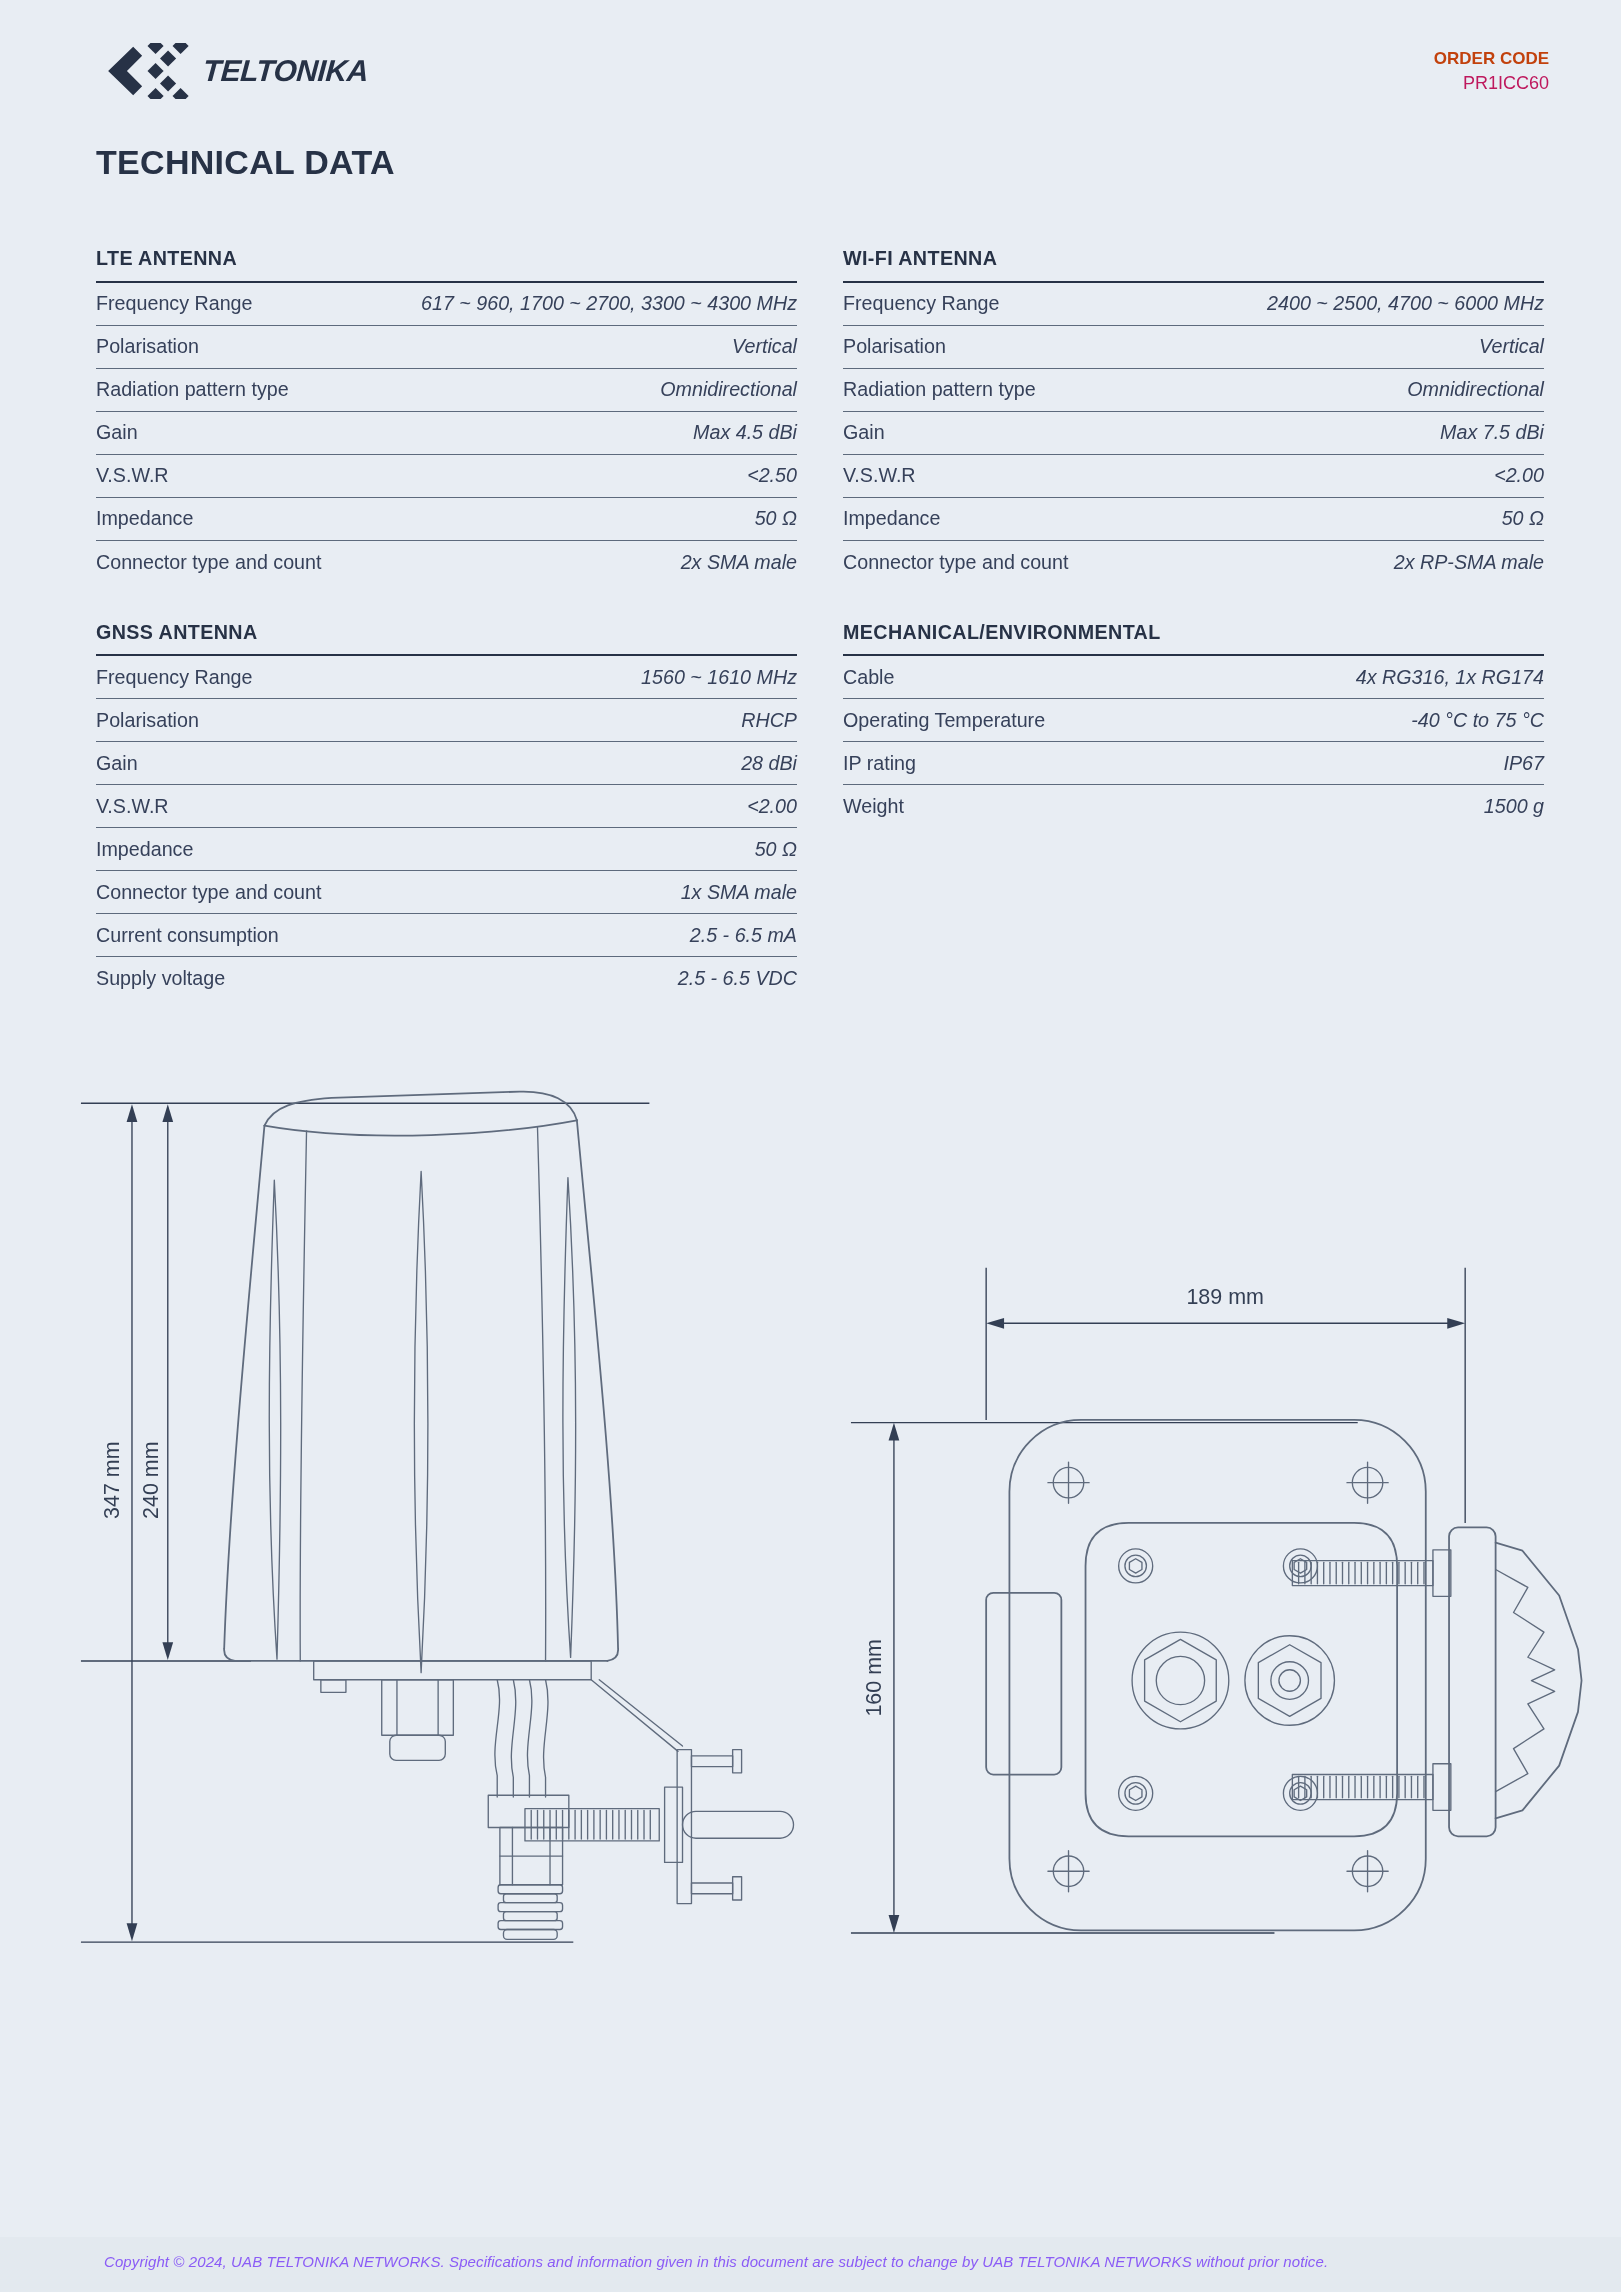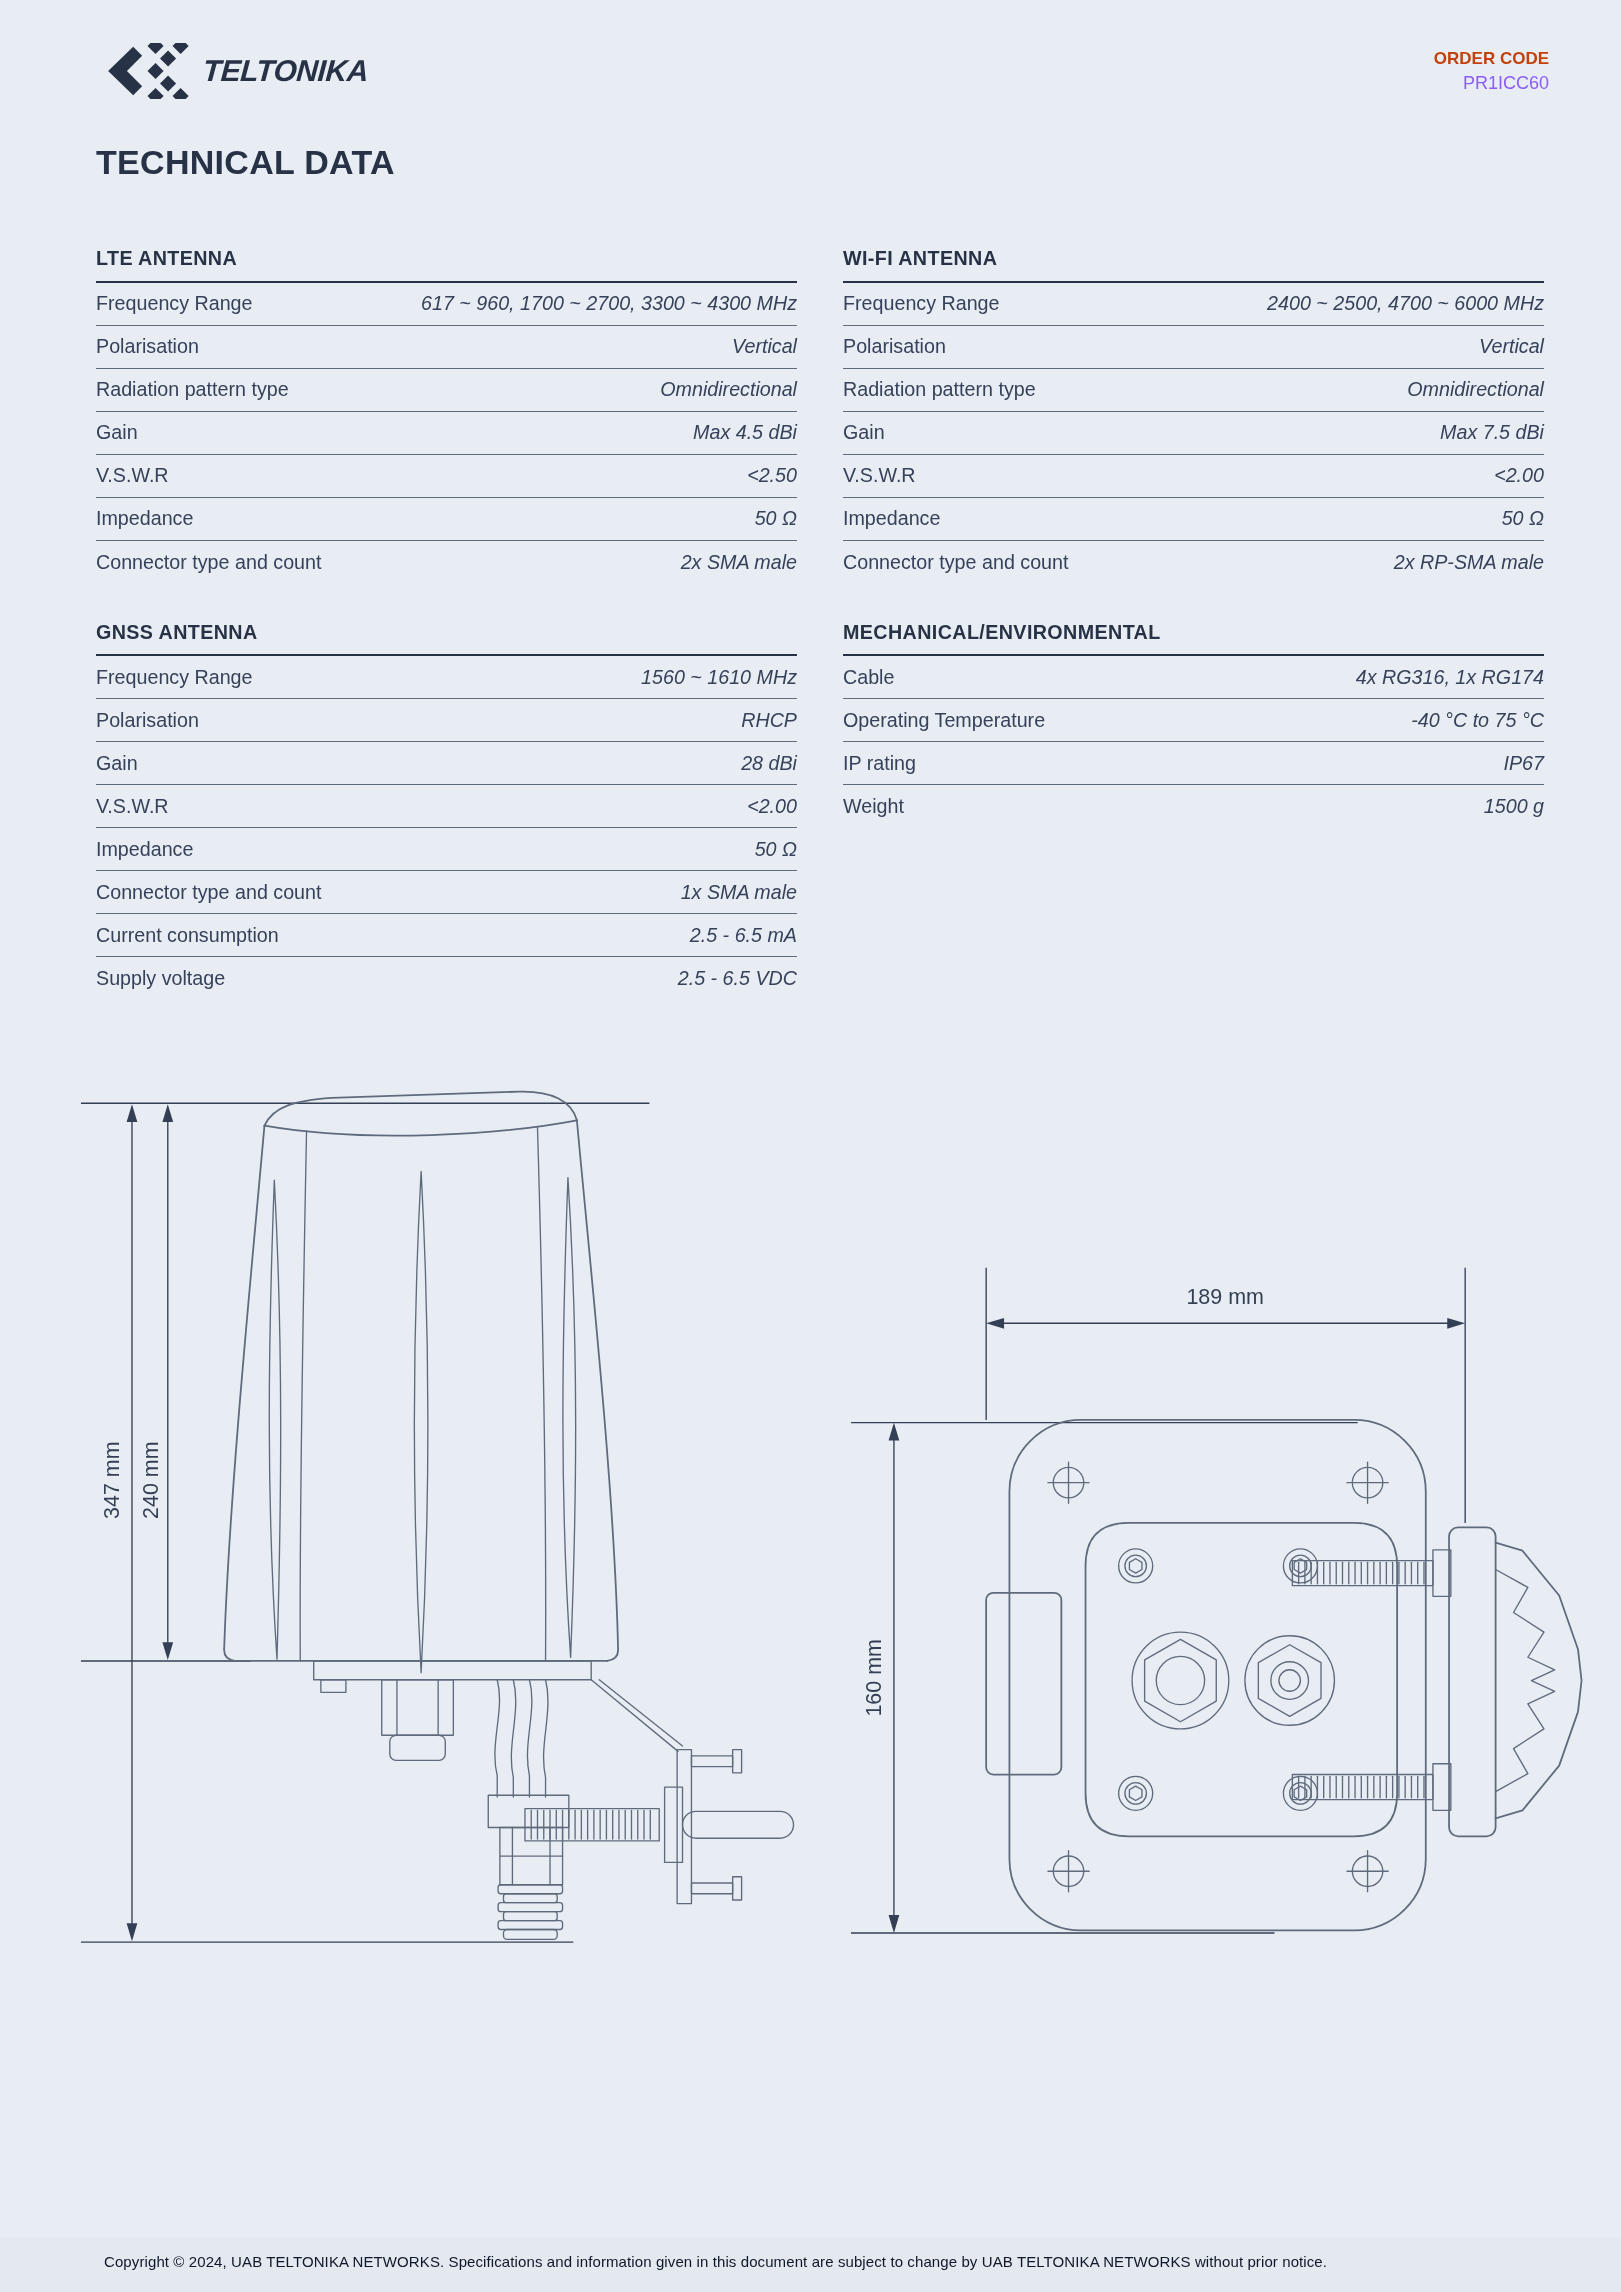--- a/index.html
+++ b/index.html
@@ -12,21 +12,21 @@
     overflow:hidden;
   }
   
   .brand{position:absolute;left:101px;top:43px;display:flex;align-items:center;gap:9px;}
   .brand-text{
     font-size:30px;font-weight:bold;font-style:italic;
     letter-spacing:-0.4px;color:#273246;transform:skewX(-4deg);
   }
   .ordercode{position:absolute;right:73px;top:47px;text-align:right;line-height:24px;}
   .ordercode .oc-label{font-size:17px;font-weight:bold;color:#c2410c;}
-  .ordercode .oc-value{font-size:18px;color:#8b5cf6;}
+  .ordercode .oc-value{font-size:18px;color:#be185d;}
   
   .page-title{
     position:absolute;left:96px;top:143px;
     font-size:34px;font-weight:bold;color:#273246;letter-spacing:0.3px;
   }
   
   .col{position:absolute;top:247px;width:701px;}
   .col-left{left:96px;}
   .col-right{left:843px;}
   .section + .section{margin-top:37px;}
@@ -49,21 +49,21 @@
   #bottom-view{left:842px;top:1254px;}
   svg .outline{stroke:#5f6b7d;stroke-width:2;fill:none;stroke-linecap:round;stroke-linejoin:round;}
   svg .detail{stroke:#5f6b7d;stroke-width:1.5;fill:none;stroke-linecap:round;stroke-linejoin:round;}
   svg .dim{stroke:#333f54;stroke-width:1.5;fill:none;}
   svg .dimfill{fill:#333f54;stroke:none;}
   svg text.dimtext{font-family:"Liberation Sans",sans-serif;font-size:24px;fill:#333f54;}
   
   .footer-band{position:absolute;left:0;right:0;bottom:0;height:56px;background:#e3e9ef;}
   .footer-text{
     position:absolute;left:104px;top:2253px;
-    font-size:15px;color:#0f172a;letter-spacing:0.1px;
+    font-size:15px;color:#8b5cf6;letter-spacing:0.1px;font-style:italic;
   }
 </style>
 </head>
 <body>
 
 <div id="page">
 
   <div class="brand">
     <svg width="93" height="56" viewBox="0 0 104 62">
       <g fill="#273246">

